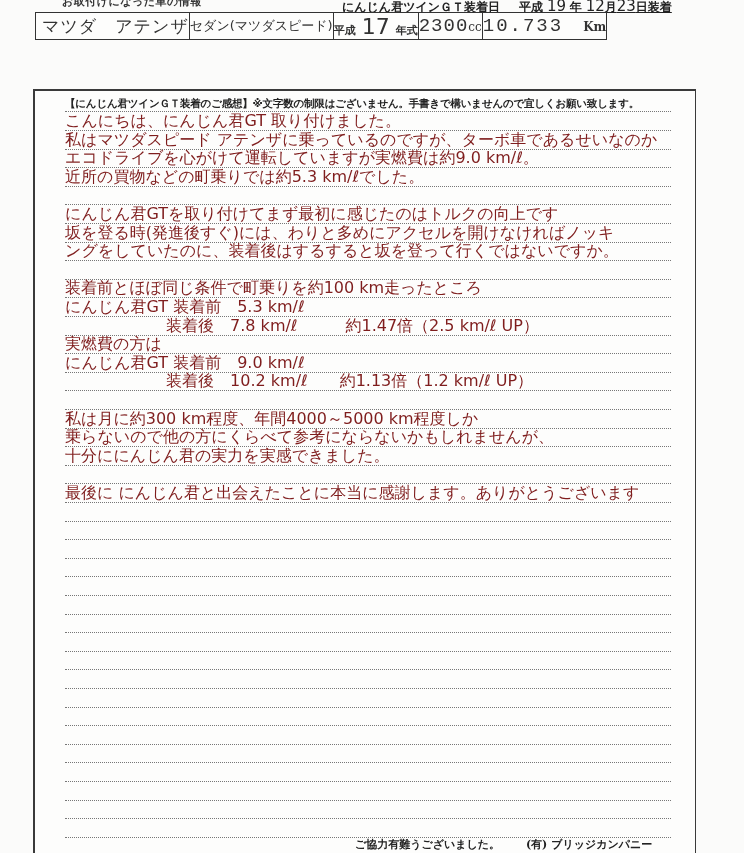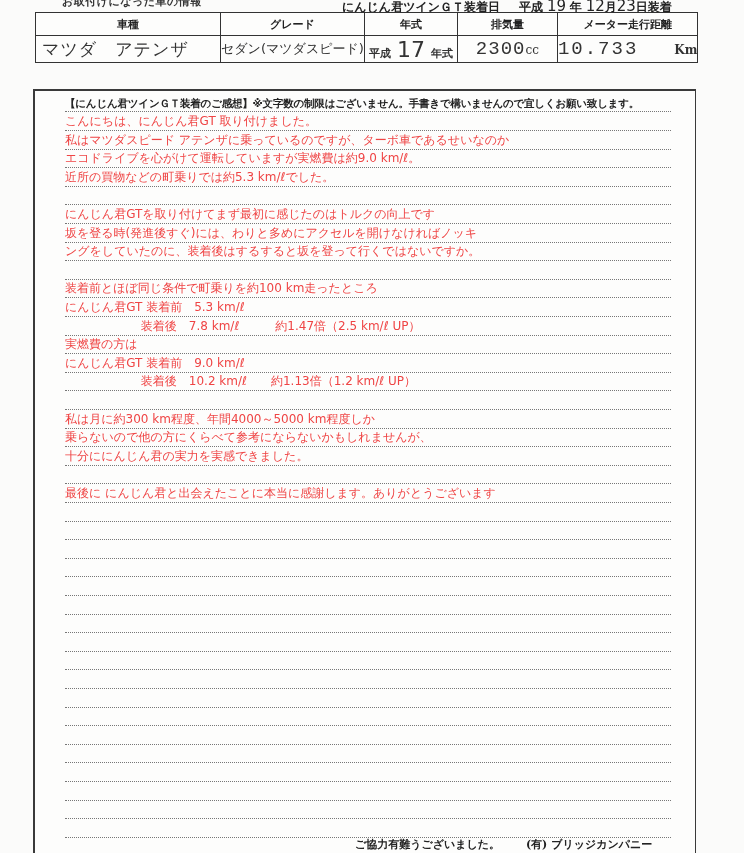--- a/index.html
+++ b/index.html
@@ -21,32 +21,32 @@
     position:absolute; left:35px; top:12px; border-collapse:collapse;
   }
   table.info td {
     border:1.5px solid #333; padding:0; height:22px; font-size:12px; text-align:center;
     background:#fdfdfc;
   }
   table.info tr.head td { font-weight:bold; font-size:11px; height:22px; }
   table.info tr.vals td { height:26px; font-size:17px; color:#333; }
   .hw-val { font-family:Liberation Mono, monospace; letter-spacing:1px; }
   .unit-small { font-size:11px; font-weight:bold; color:#333; }
-  .unit-km { font-family:"DejaVu Serif", serif; font-size:12px; font-weight:bold; margin-left:36px; }
+  .unit-km { font-family:"DejaVu Serif", serif; font-size:12px; font-weight:bold; margin-left:20px; }
   .nenshiki-val { font-size:22px; margin:0 6px; }
 
   .box {
     position:absolute; left:33px; top:69px; width:660px; height:764px;
     border:2px solid #3a3a3a; border-right-width:1.5px; background:#fdfdfc;margin-top:20px;
   }
   .lines { position:absolute; left:30px; top:0; width:606px; }
   .line {
     position:absolute; left:0; width:606px; height:18px;
     border-bottom:1.5px dotted #777;
-    font-size:12px; line-height:18px; white-space:nowrap; color:#ef4444;
+    font-size:16px; line-height:18px; white-space:nowrap; color:#7f1d1d;
     font-family:"DejaVu Sans", sans-serif;
   }
   .line.prompt { font-size:10.5px; font-weight:bold; color:#222; line-height:20px; letter-spacing:-0.2px; }
   .footer {
     position:absolute; left:320px; top:746px; font-size:11px; font-weight:bold; color:#222;
     font-family:"DejaVu Serif", serif; white-space:nowrap;
   }
   .footer span + span { margin-left:22px; }
 </style>
 </head>
@@ -58,27 +58,20 @@
   <span class="lbl">にんじん君ツインＧＴ装着日</span>
   &nbsp;&nbsp;&nbsp;
   <span class="lbl">平成</span>
   <span class="hw">19</span>
   <span class="lbl">年</span>
   <span class="hw">12</span><span class="lbl">月</span><span class="hw">23</span><span class="lbl">日装着</span>
 </div>
 
 <table class="info">
   <tbody>
-      <tr class="head">
-    <td style="width:184px">車種</td>
-    <td style="width:141px">グレード</td>
-    <td style="width:92px">年式</td>
-    <td style="width:99px">排気量</td>
-    <td style="width:139px">メーター走行距離</td>
-  </tr>
   <tr class="vals">
     <td style="text-align:left;padding-left:6px"><span class="hw-val">マツダ　アテンザ</span></td>
     <td style="font-size:13px;white-space:nowrap">セダン(マツダスピード)</td>
     <td style="white-space:nowrap"><span class="unit-small">平成</span><span class="nenshiki-val">17</span><span class="unit-small">年式</span></td>
     <td style="white-space:nowrap"><span class="hw-val" style="font-size:19px">2300</span><span style="font-size:12px;font-family:'DejaVu Serif',serif">cc</span></td>
     <td style="white-space:nowrap"><span class="hw-val" style="font-size:19px;letter-spacing:2px">10.733</span><span class="unit-km">Km</span></td>
   </tr>
 </tbody>
   </table>
 

